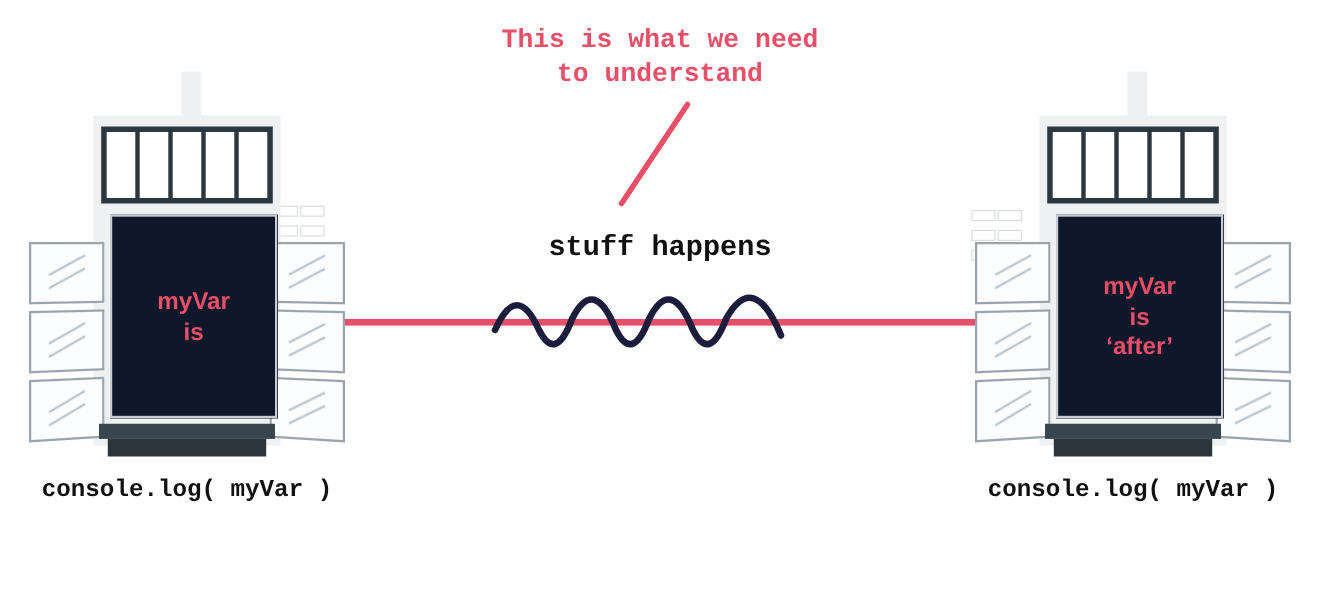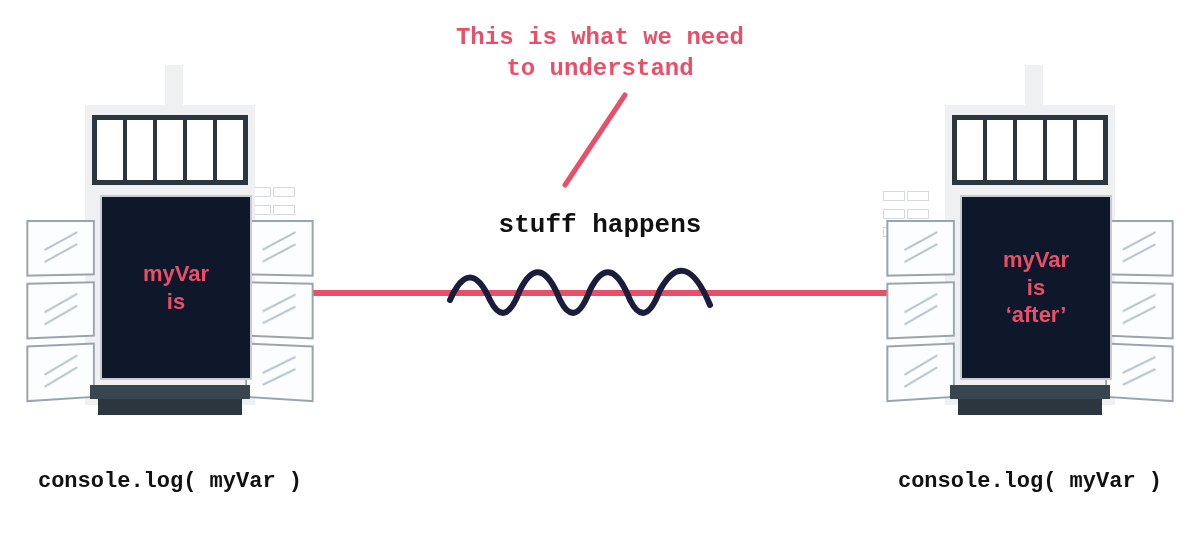--- a/index.html
+++ b/index.html
@@ -185,21 +185,20 @@
 
   .caption {
     position: absolute;
     top: 348px;
     width: 320px;
     font-family: var(--mono);
     font-weight: bold;
     font-size: 22px;
     color: #111;
     text-align: center;
-    margin-top: 36px;
   }
   .unit.left  .caption { left: -10px; }
   .unit.right .caption { left: -10px; }
 </style>
 </head>
 <body>
 
 <div class="stage">
 
   <div class="annotation"><span>This is what we need</span>

